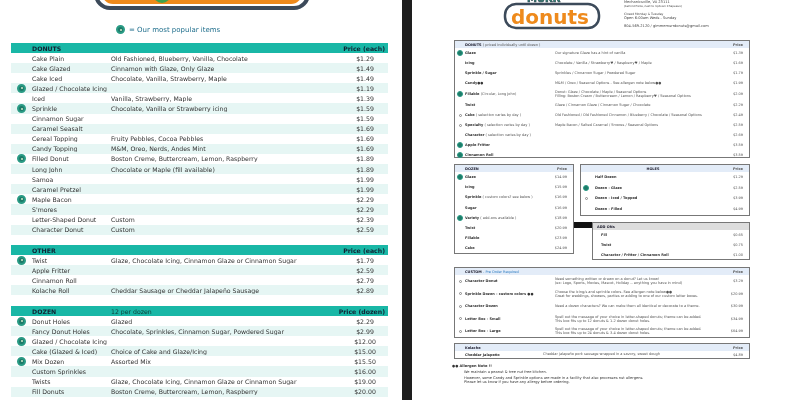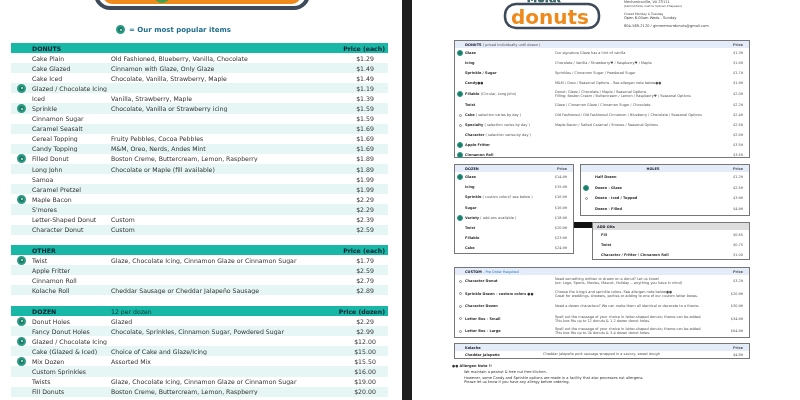--- a/index.html
+++ b/index.html
@@ -2,21 +2,21 @@
 <html><head>
 <meta charset="utf-8">
 <style>
   * { box-sizing: border-box; margin: 0; padding: 0; }
   html, body { width: 800px; height: 400px; overflow: hidden; background: #fff; }
   body { position: relative; font-family: "DejaVu Sans", sans-serif; color: #222; }
 
   
   #left { position: absolute; left: 0; top: 0; width: 402px; height: 400px; background: #fff; overflow: hidden; }
   .logo-left { position: absolute; left: 92px; top: -22px; width: 220px; height: 34px; }
-  .popular { position: absolute; left: 100px; top: 25px; font-size: 7px; font-weight: bold; color: #1f6e8c; display: flex; align-items: center; gap: 4px; padding-left: 16px; }
+  .popular { position: absolute; left: 100px; top: 25px; font-size: 7px; font-weight: normal; color: #1f6e8c; display: flex; align-items: center; gap: 4px; padding-left: 16px; }
   .dot { display: inline-block; width: 9px; height: 9px; border-radius: 50%; background: #1d7a68; border: 2px solid #2a9b85; position: relative; }
   .dot::after { content: ""; position: absolute; left: 1.5px; top: 1.5px; width: 2px; height: 2px; border-radius: 50%; background: #cfe8c8; }
 
   .ltable { position: absolute; left: 11px; width: 377px; font-size: 6.2px; }
   .lhead { height: 10px; background: #19b7a6; display: flex; align-items: center; font-weight: bold; color: #123; }
   .lrow { height: 10.1px; display: flex; align-items: center; color: #333; }
   .lrow.alt { background: #e6f6f4; }
   .c-icon { width: 21px; display: flex; justify-content: center; align-items: center; }
   .c-name { width: 79px; white-space: nowrap; overflow: hidden; }
   .c-desc { flex: 1; white-space: nowrap; overflow: hidden; }

